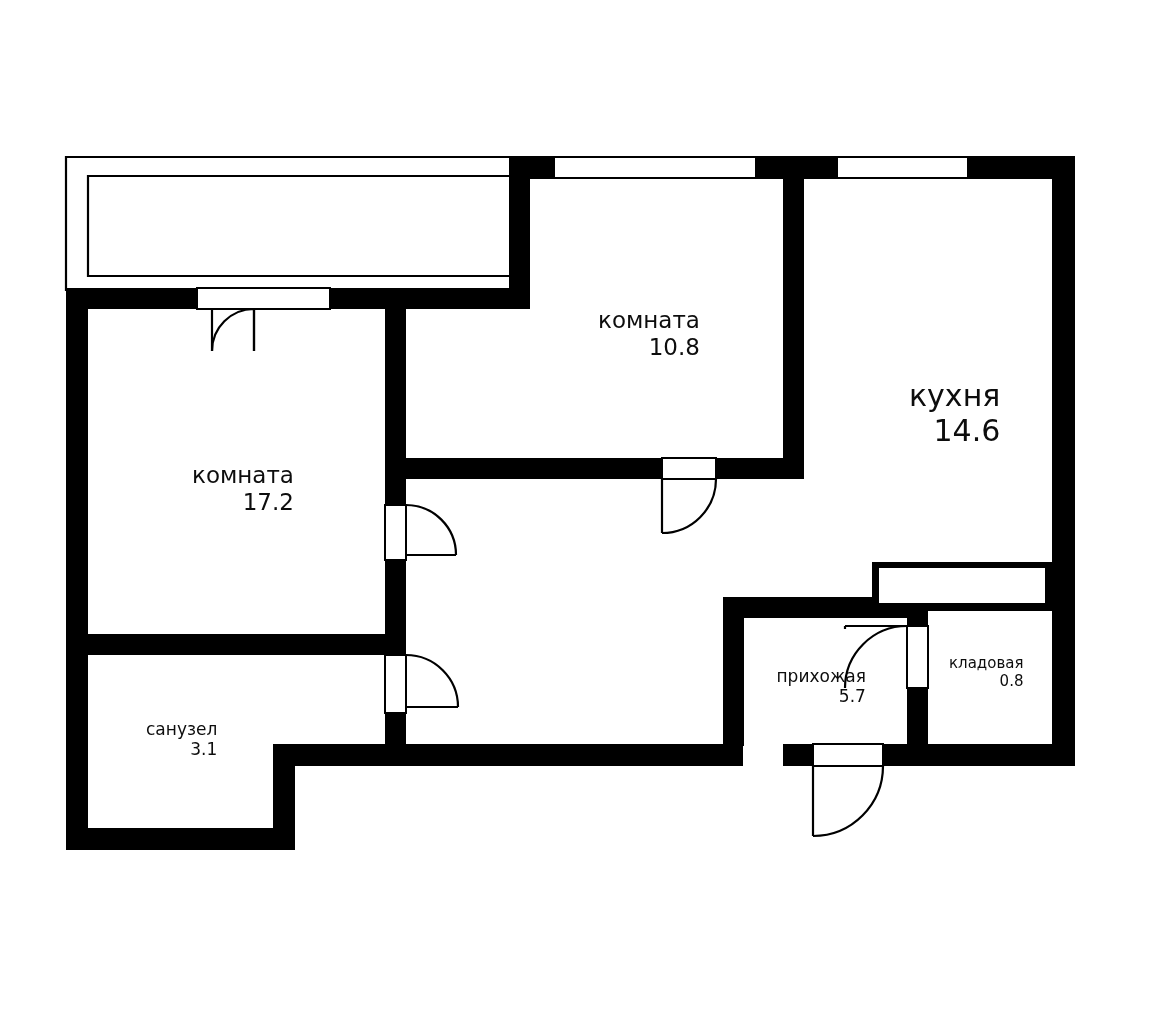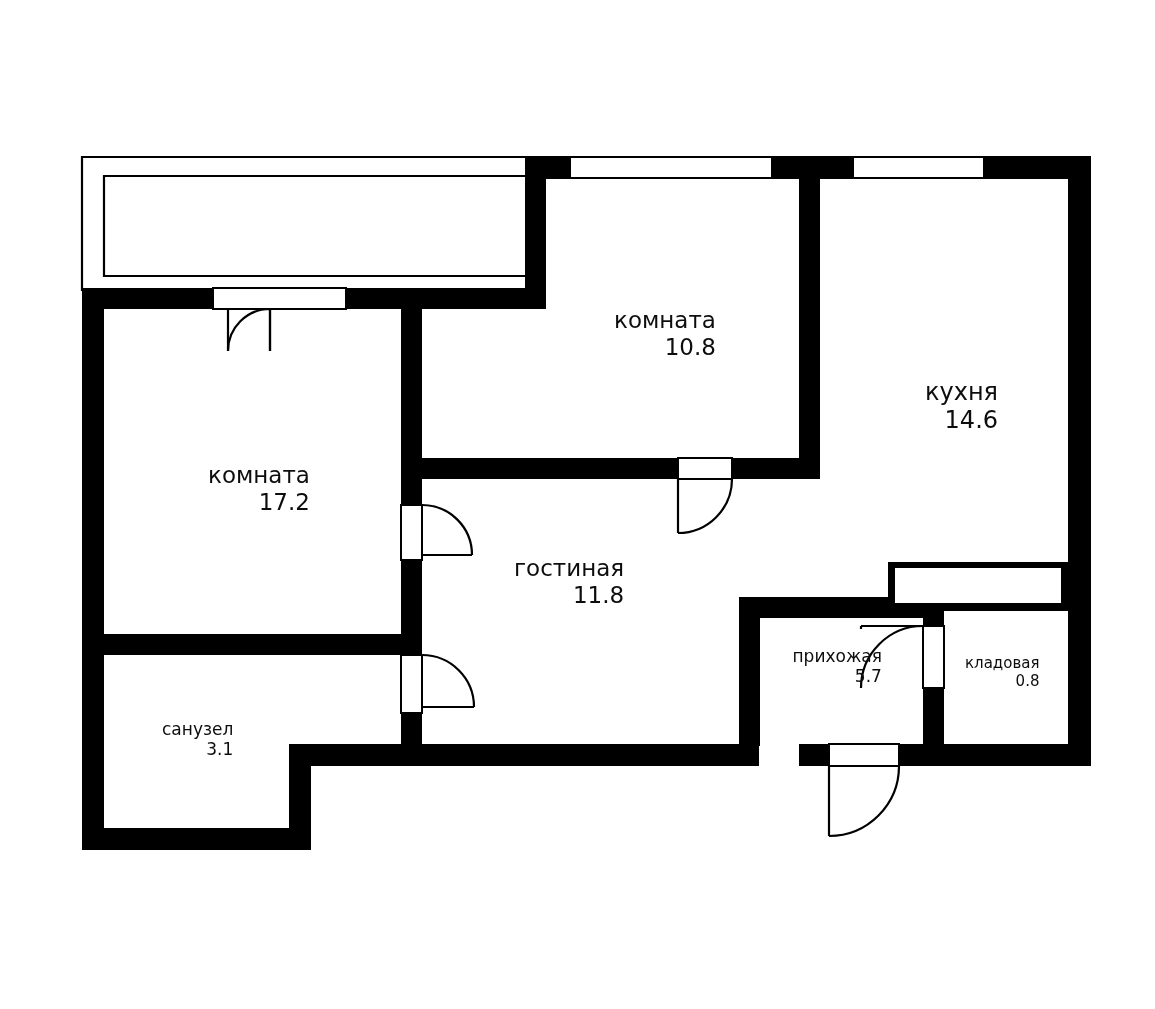--- a/index.html
+++ b/index.html
@@ -12,21 +12,20 @@
     width: 1155px;
     height: 1009px;
     font-family: "DejaVu Sans", sans-serif;
     overflow: hidden;
   }
   #plan-root {
     position: relative;
     width: 1060px;
     height: 1009px;
     background: #ffffff;
-    margin-left: 16px;
   }
   #plan-svg {
     display: block;
     position: absolute;
     left: 0;
     top: 0;
   }
   .room-label {
     position: absolute;
     text-align: center;
@@ -169,41 +168,37 @@
       </g>
 
     </g>
   </svg>
 
   <div class="room-label" style="left: 598px; top: 307px; font-size: 23px; color: rgb(13, 13, 13);">
     <span class="rl-name">комната</span>
     <span class="rl-area">10.8</span>
   </div>
 
-  <div class="room-label" style="left: 909px; top: 378px; font-size: 24px; color: rgb(13, 13, 13);">
+  <div class="room-label" style="left: 909px; top: 378px; font-size: 30px; color: rgb(13, 13, 13);">
     <span class="rl-name">кухня</span>
     <span class="rl-area">14.6</span>
   </div>
 
   <div class="room-label" style="left: 192px; top: 462px; font-size: 23px; color: rgb(13, 13, 13);">
     <span class="rl-name">комната</span>
     <span class="rl-area">17.2</span>
   </div>
 
-  <div class="room-label" style="left: 498px; top: 555px; font-size: 23px; color: rgb(13, 13, 13);">
-    <span class="rl-name">гостиная</span>
-    <span class="rl-area">11.8</span>
-  </div>
 
   <div class="room-label" style="left: 146px; top: 719px; font-size: 17px; color: rgb(13, 13, 13);">
     <span class="rl-name">санузел</span>
     <span class="rl-area">3.1</span>
   </div>
 
-  <div class="room-label" style="left: 776.5px; top: 646px; font-size: 17px; color: rgb(13, 13, 13);">
+  <div class="room-label" style="left: 776.5px; top: 666px; font-size: 17px; color: rgb(13, 13, 13);">
     <span class="rl-name">прихожая</span>
     <span class="rl-area">5.7</span>
   </div>
 
   <div class="room-label" style="left: 949px; top: 655px; font-size: 15px; color: rgb(13, 13, 13);">
     <span class="rl-name">кладовая</span>
     <span class="rl-area">0.8</span>
   </div>
 
 </div>

